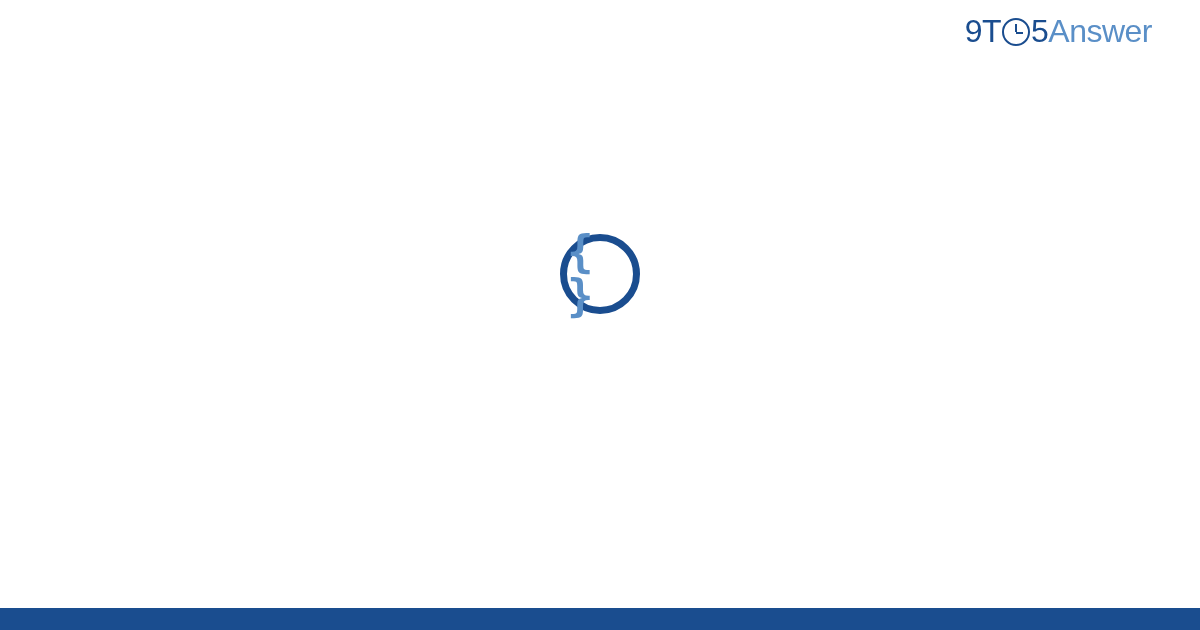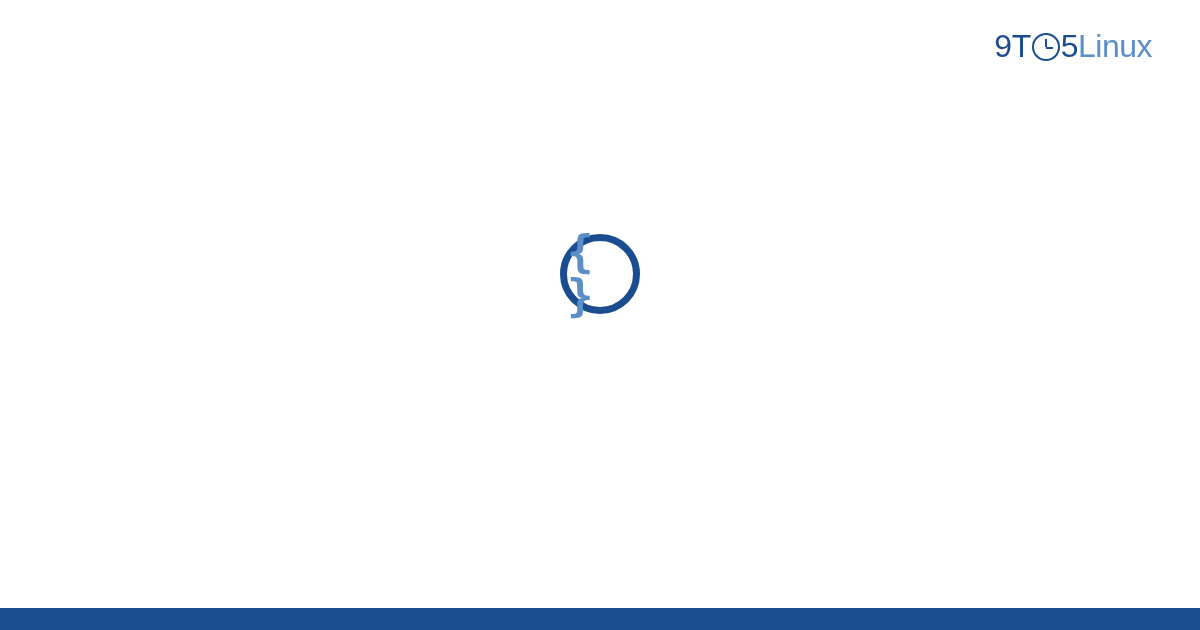--- a/index.html
+++ b/index.html
@@ -10,21 +10,21 @@
     body {
       width: 1200px;
       height: 630px;
       background: #ffffff;
       font-family: Arial, Helvetica, sans-serif;
       position: relative;
       overflow: hidden;
     }
     .logo {
       position: absolute;
-      top: 28px;
+      top: 13px;
       right: 48px;
       font-size: 32px;
       font-weight: 400;
       letter-spacing: -0.5px;
       display: flex;
       align-items: center;
     }
     .logo-9t {
       color: #1a4d8f;
       font-weight: 500;
@@ -114,21 +114,21 @@
       background: #1a4d8f;
     }
   </style>
 </head>
 <body>
 
 <div class="logo">
   <span class="logo-9t">9T</span>
   <span class="logo-clock"></span>
   <span class="logo-5">5</span>
-  <span class="logo-answer">Linux</span>
+  <span class="logo-answer">Answer</span>
 </div>
 
 <div class="content">
   <div class="icon-circle">
     <span class="braces">{ }</span>
   </div>
 </div>
 
 <div class="bottom-bar"></div>
 

